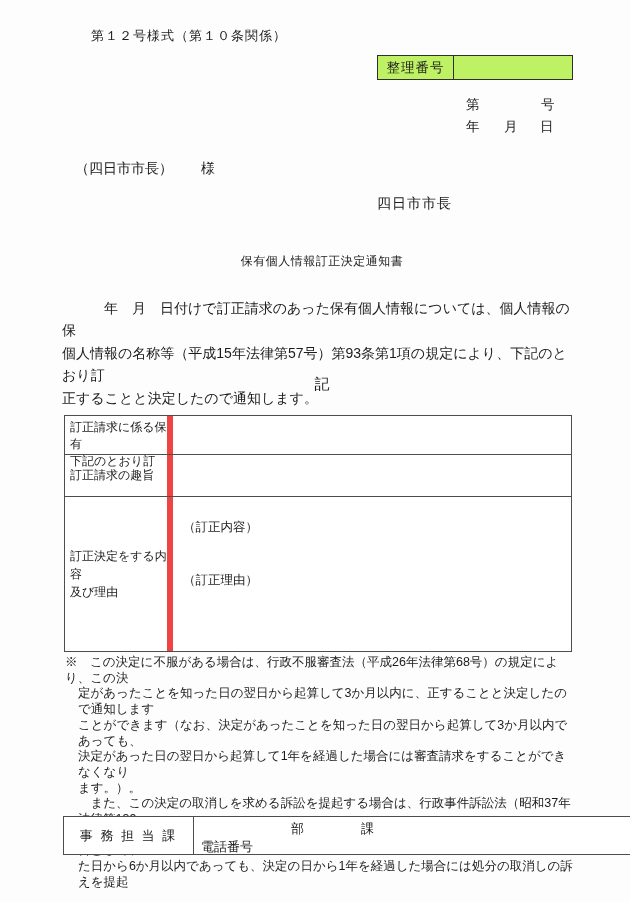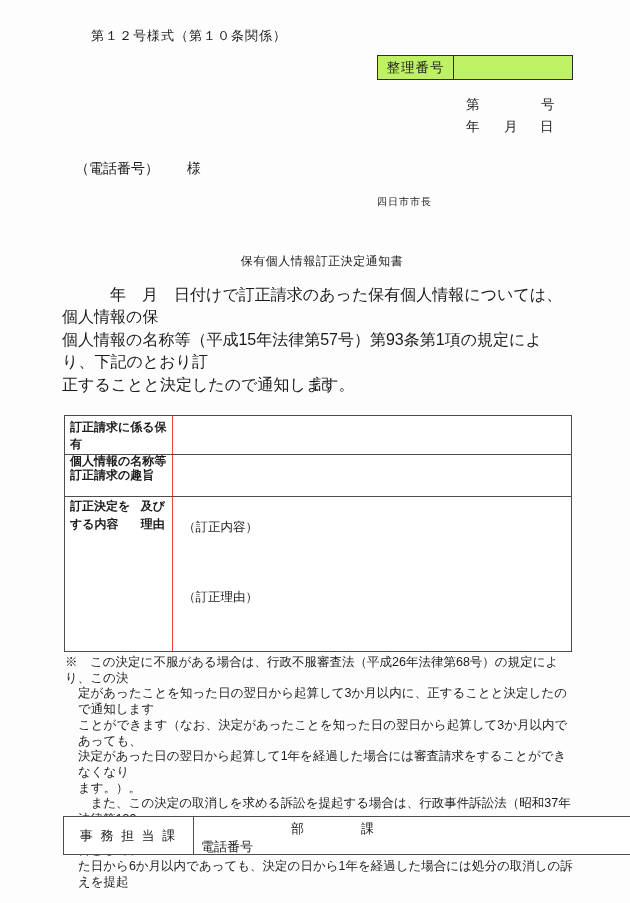--- a/index.html
+++ b/index.html
@@ -29,60 +29,60 @@
   .ref-label-cell {
     width: 76px; border-right: 1px solid #2f2f2f;
     display: flex; align-items: center; justify-content: center;
     font-size: 13.5px; letter-spacing: 1px;
   }
   .ref-value-cell { flex: 1; }
 
   .small-cjk { font-size: 13.5px; line-height: 15px; }
 
   .addressee { left: 75px; top: 160px; font-size: 14px; }
-  .sender    { left: 377px; top: 195px; font-size: 10px; letter-spacing: 1px; }
+  .sender    { left: 377px; top: 195px; font-size: 14px; letter-spacing: 1px; }
 
   .doc-title {
     left: 14px; right: 0; top: 253px;
     text-align: center; font-size: 12px; letter-spacing: 0.5px;
   }
 
   .body-par {
-    left: 62px; top: 284px; width: 512px;
-    font-size: 16px; line-height: 22.4px;
+    left: 62px; top: 297px; width: 512px;
+    font-size: 14px; line-height: 22.4px;
   }
 
   .ki-heading {
     left: 14px; right: 0; top: 375px;
     text-align: center; font-size: 15px;
   }
 
   
   .main-table {
     left: 64px; top: 415px; width: 508px; height: 237px;
     border: 1px solid #4d4d4d; background: #fff;
   }
   .mt-row { display: flex; width: 100%; }
   .mt-row + .mt-row { border-top: 1px solid #4d4d4d; }
   .mt-label {
-    width: 108px; border-right: 1px solid #ef4444;
-    font-size: 12px; padding-left: 5px; font-weight: bold;
+    width: 108px; border-right: 6px solid #ef4444;
+    font-size: 12px; padding-left: 5px;
   }
   .mt-value { flex: 1; position: relative; font-size: 12.5px; }
   .row-1 { height: 38px; }
   .row-1 .mt-label { padding-top: 3px; line-height: 17px; }
   .row-2 { height: 42px; }
   .row-2 .mt-label { display: flex; align-items: center; }
   .row-3 { height: 155px; }
   .row-3 .mt-label {
-    display: flex; flex-direction: row; justify-content: center;
+    display: flex; flex-direction: column; justify-content: center;
     line-height: 18px;
   }
   .caption-content { position: absolute; left: 10px; top: 6px; margin-top: 16px; }
-  .caption-reason  { position: absolute; left: 10px; top: 92px; }
+  .caption-reason  { position: absolute; left: 10px; top: 75px; }
 
   
   .note {
     left: 65px; top: 655px; width: 512px;
     font-size: 12.5px; line-height: 15.7px;
   }
   .note-line.ind { padding-left: 13px; }
 
   
   .contact-table {
@@ -111,39 +111,39 @@
     <div class="ref-value-cell"></div>
   </div>
 
   <span class="abs small-cjk" style="left:466px; top:97px;">第</span>
   <span class="abs small-cjk" style="left:541px; top:97px;">号</span>
 
   <span class="abs small-cjk" style="left:466px; top:119px;">年</span>
   <span class="abs small-cjk" style="left:504px; top:119px;">月</span>
   <span class="abs small-cjk" style="left:540px; top:119px;">日</span>
 
-  <div class="abs addressee">（電話番号）　　様</div>
+  <div class="abs addressee">（四日市市長）　　様</div>
 
   <div class="abs sender">四日市市長</div>
 
   <div class="abs doc-title">保有個人情報訂正決定通知書</div>
 
   <div class="abs body-par">
     <div class="body-line">　　　年　月　日付けで訂正請求のあった保有個人情報については、個人情報の保</div>
     <div class="body-line">個人情報の名称等（平成15年法律第57号）第93条第1項の規定により、下記のとおり訂</div>
     <div class="body-line">正することと決定したので通知します。</div>
   </div>
 
   <div class="abs ki-heading">記</div>
 
   <div class="abs main-table">
     <div class="mt-row row-1">
       <div class="mt-label">
         <div>訂正請求に係る保有</div>
-        <div>個人情報の名称等</div>
+        <div>下記のとおり訂</div>
       </div>
       <div class="mt-value"></div>
     </div>
     <div class="mt-row row-2">
       <div class="mt-label">
         <div>訂正請求の趣旨</div>
       </div>
       <div class="mt-value"></div>
     </div>
     <div class="mt-row row-3">

